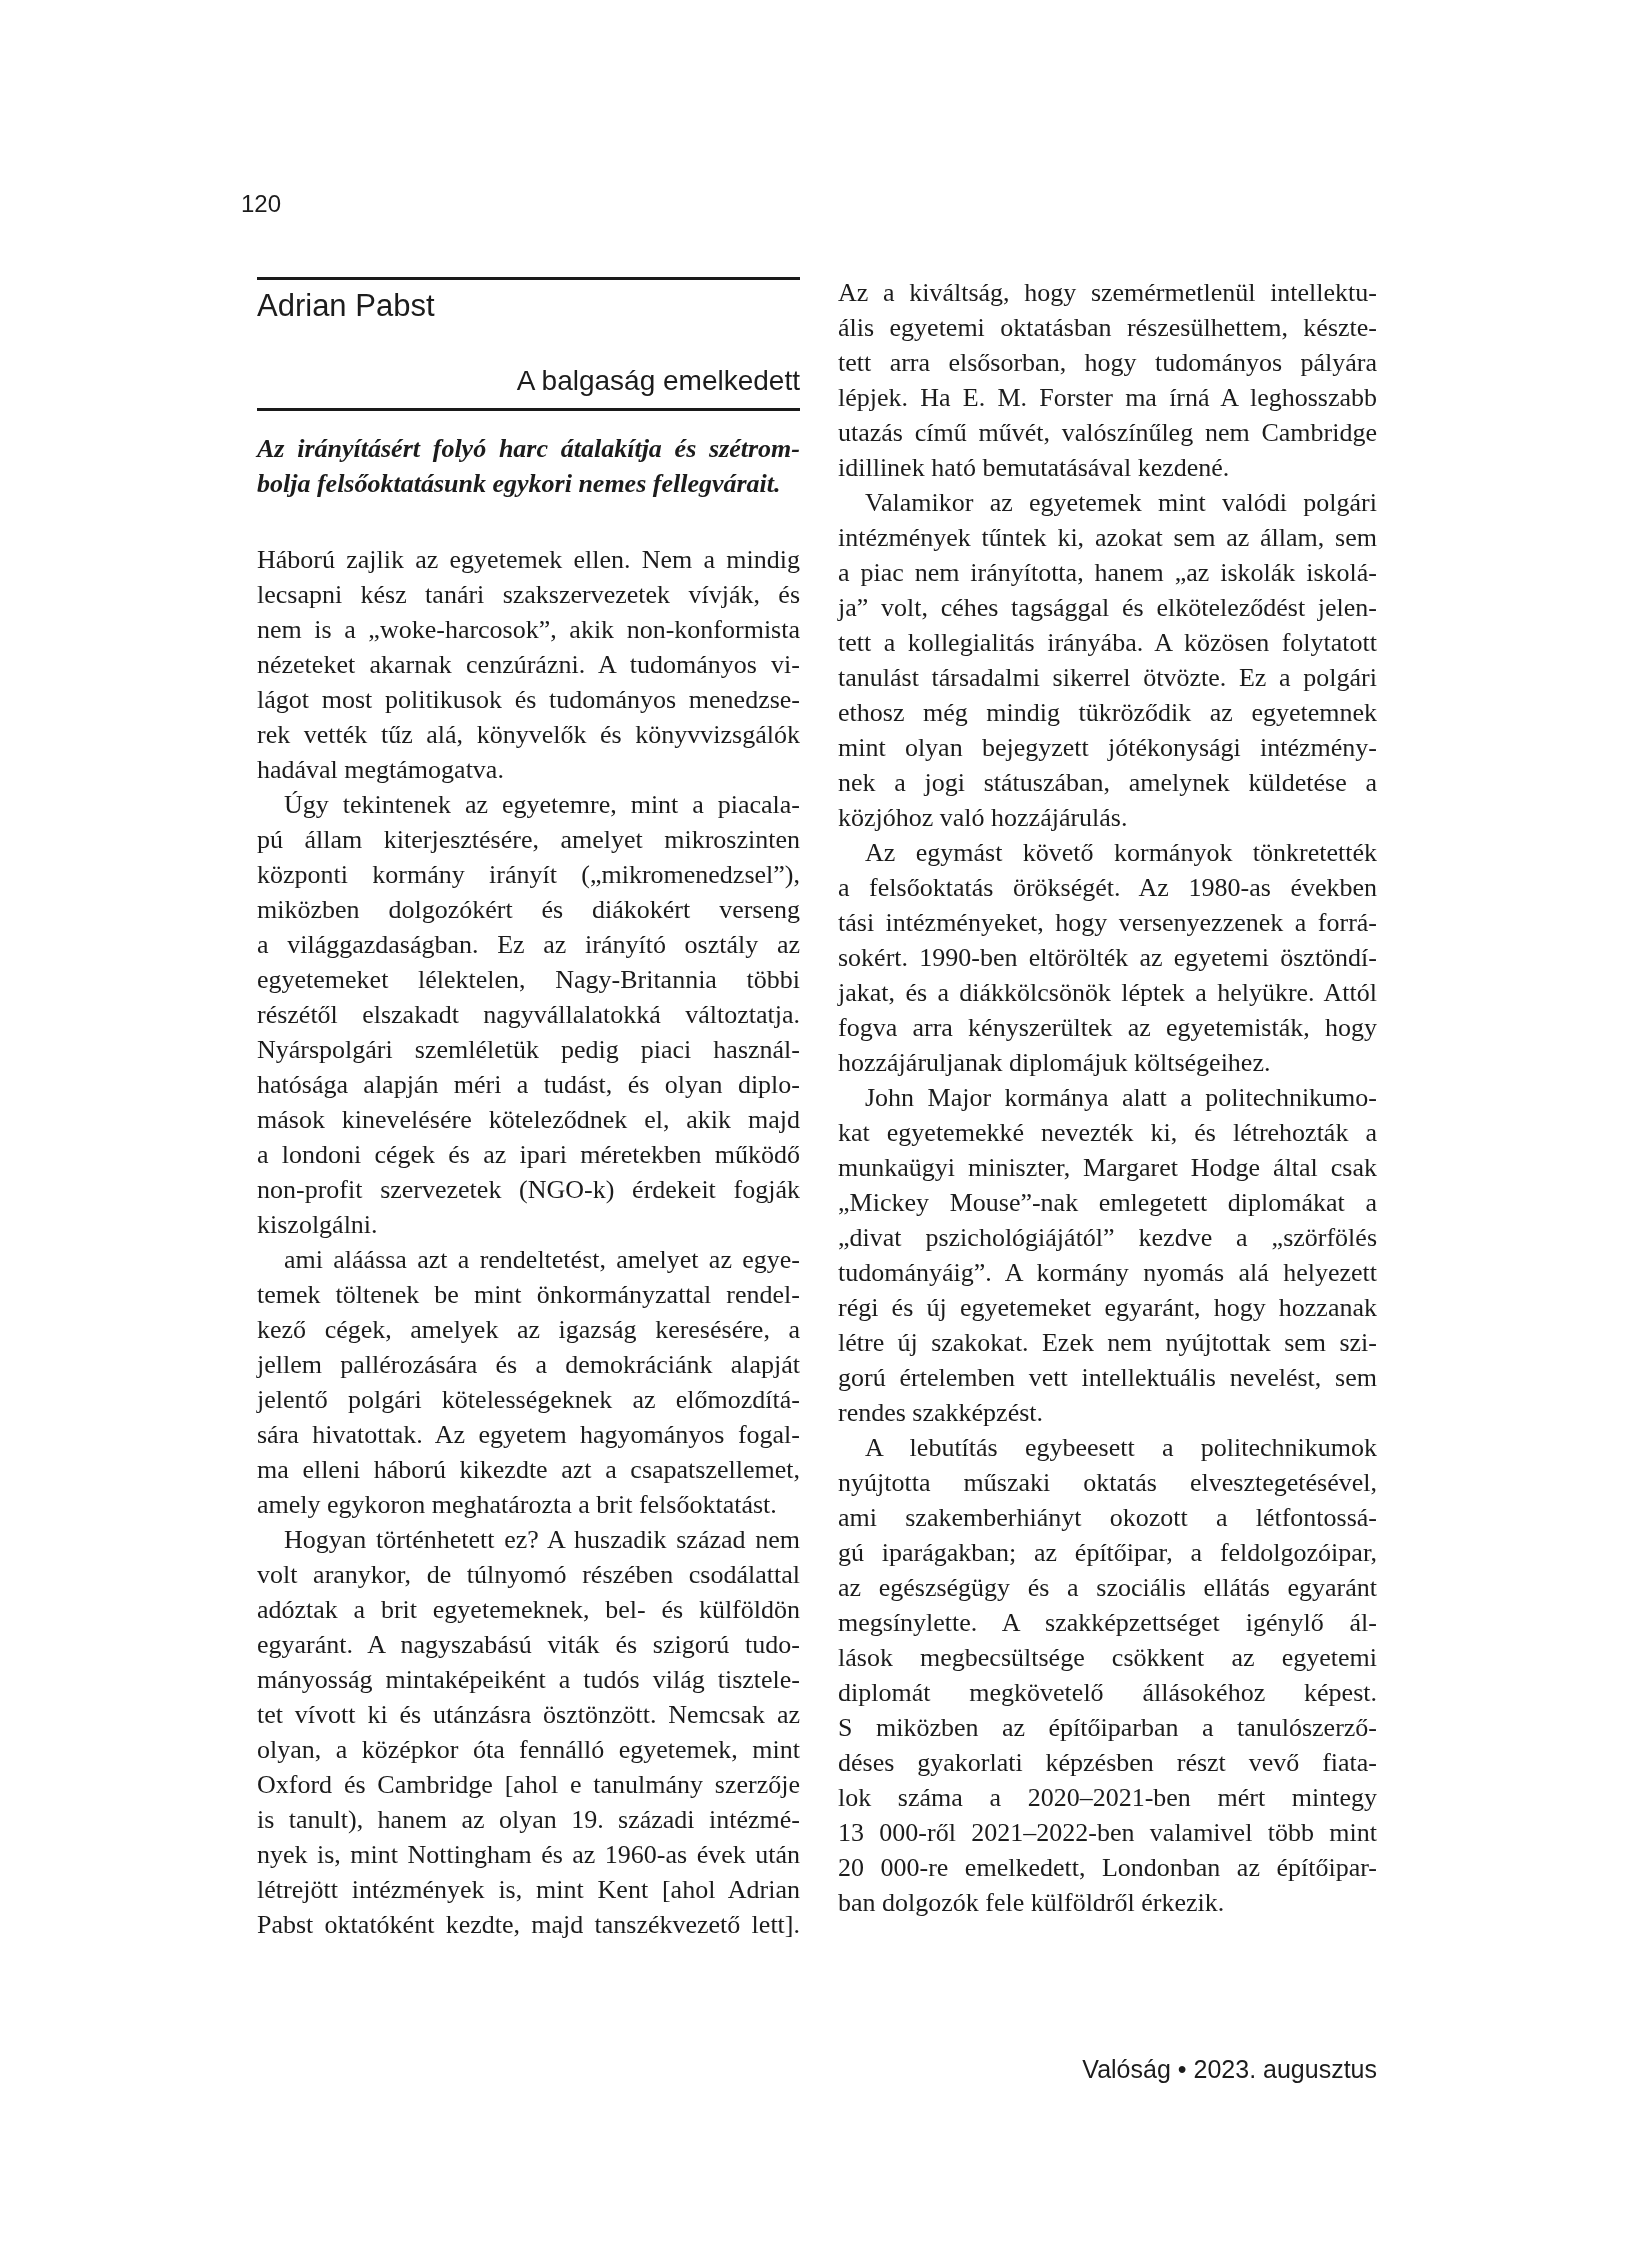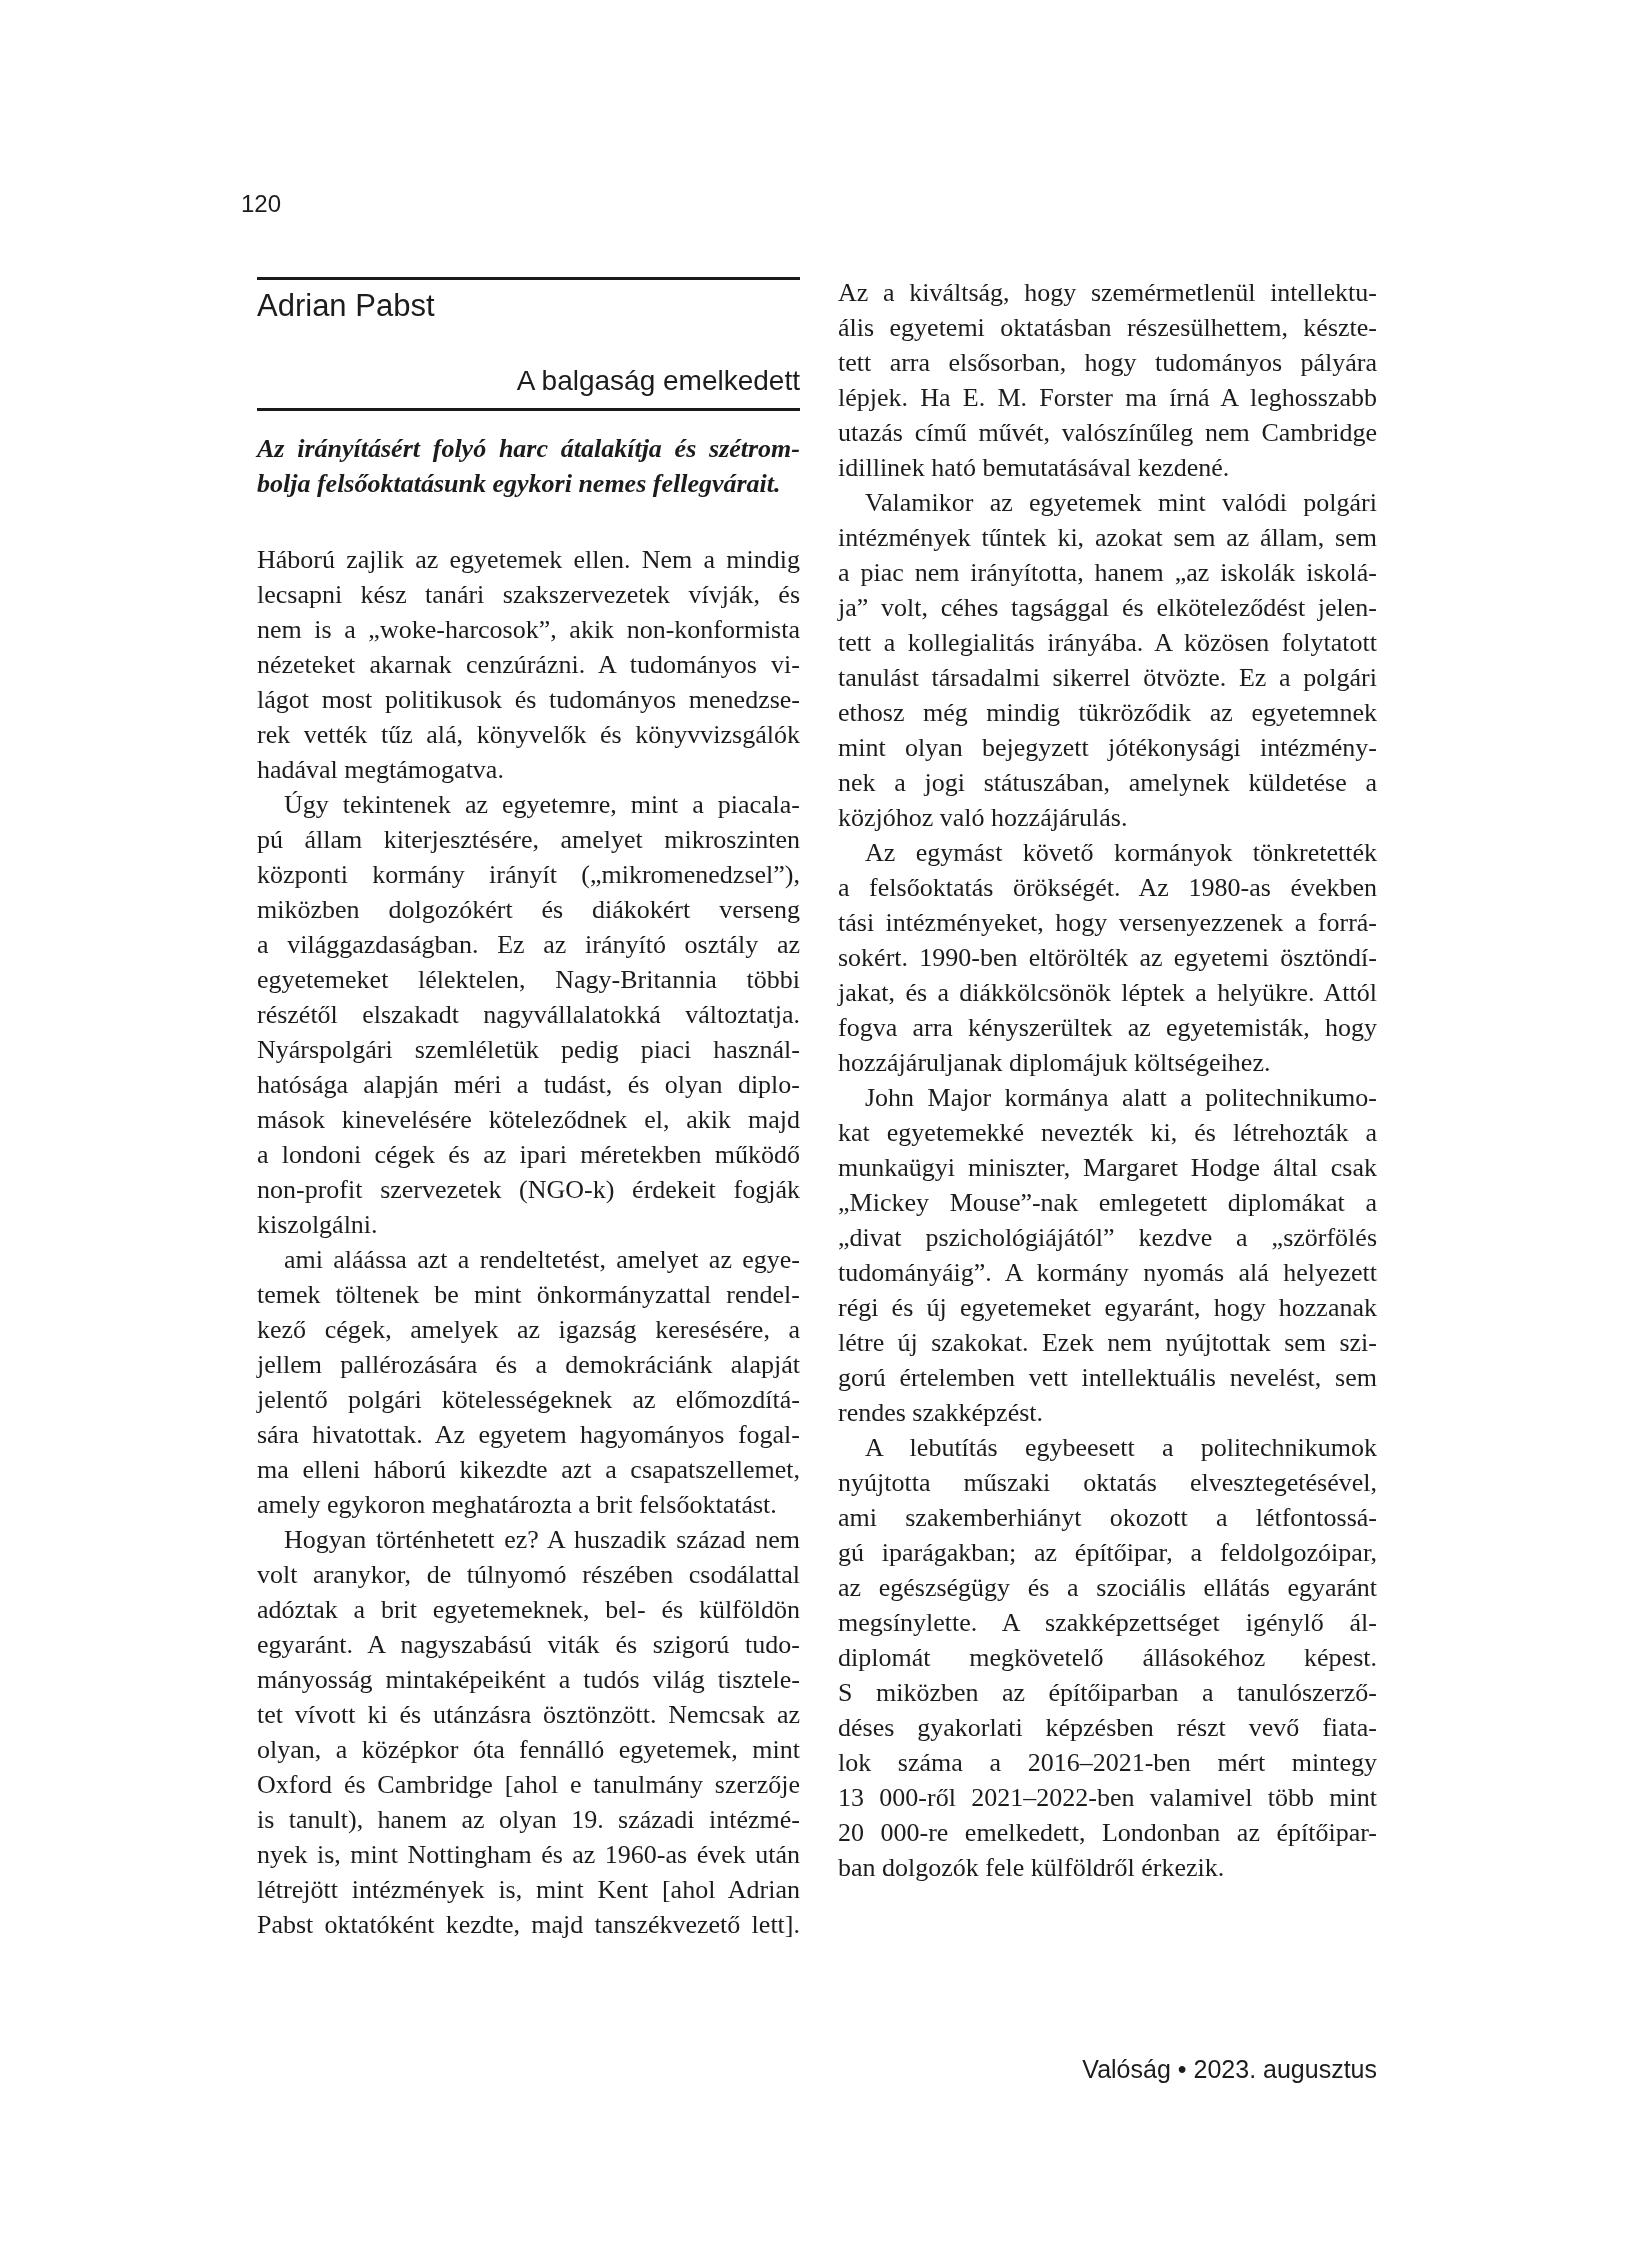--- a/index.html
+++ b/index.html
@@ -183,24 +183,25 @@
         <div class="line">gorú értelemben vett intellektuális nevelést, sem</div>
         <div class="line last">rendes szakképzést.</div>
       </div>
       <div class="para">
         <div class="line">A lebutítás egybeesett a politechnikumok</div>
         <div class="line">nyújtotta műszaki oktatás elvesztegetésével,</div>
         <div class="line">ami szakemberhiányt okozott a létfontossá-</div>
         <div class="line">gú iparágakban; az építőipar, a feldolgozóipar,</div>
         <div class="line">az egészségügy és a szociális ellátás egyaránt</div>
         <div class="line">megsínylette. A szakképzettséget igénylő ál-</div>
+        <div class="line">lások megbecsültsége csökkent az egyetemi</div>
         <div class="line">diplomát megkövetelő állásokéhoz képest.</div>
         <div class="line">S miközben az építőiparban a tanulószerző-</div>
         <div class="line">déses gyakorlati képzésben részt vevő fiata-</div>
-        <div class="line">lok száma a 2016–2021-ben mért mintegy</div>
+        <div class="line">lok száma a 2020–2021-ben mért mintegy</div>
         <div class="line">13 000-ről 2021–2022-ben valamivel több mint</div>
         <div class="line">20 000-re emelkedett, Londonban az építőipar-</div>
         <div class="line last">ban dolgozók fele külföldről érkezik.</div>
       </div>
     </div>
 
   <div class="footer">
     <span>Valóság</span>
     <span>•</span>
     <span>2023. augusztus</span>

